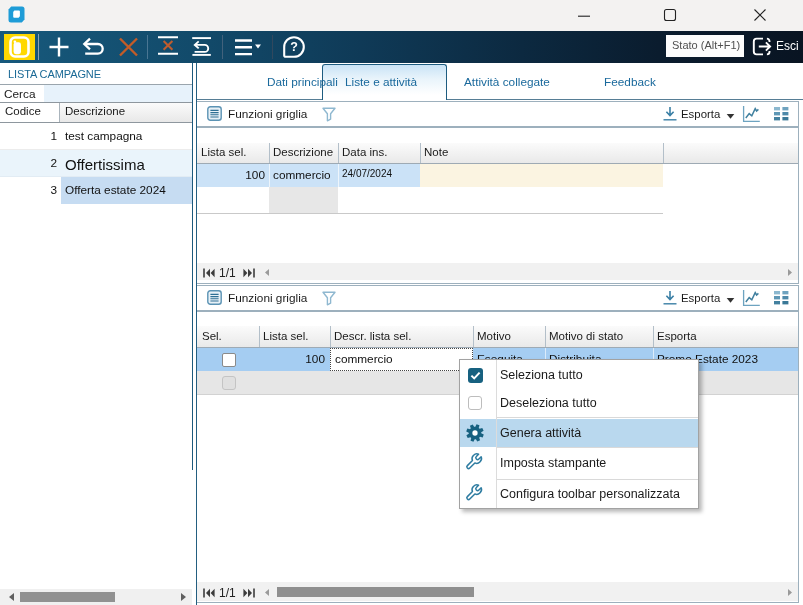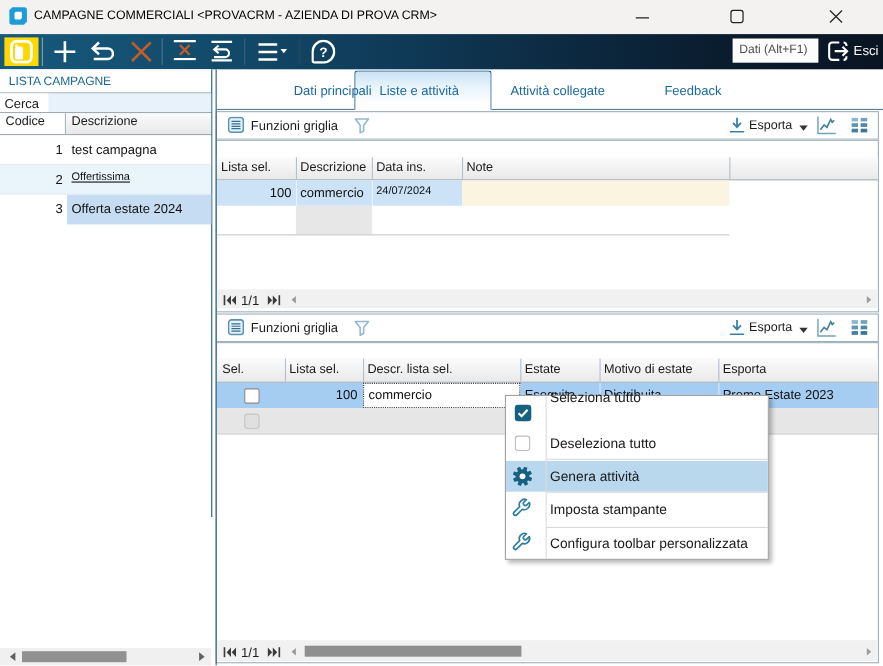--- a/index.html
+++ b/index.html
@@ -9,21 +9,20 @@
   .tx{position:absolute;white-space:nowrap;}
 </style>
 </head>
 <body>
 
 <div class="abs" style="left:0;top:0;width:803px;height:31px;background:#f3f2f1;">
   <svg class="abs" style="left:8px;top:6px" width="17" height="17" viewBox="0 0 17 17">
     <path d="M3.2 0.5 H14 a2.5 2.5 0 0 1 2.5 2.5 V13.6 L13.8 16.5 H3 a2.5 2.5 0 0 1 -2.5 -2.5 V3.4 Z" fill="#1e9cd7"></path>
     <path d="M6.3 4.6 h4.6 a1 1 0 0 1 1 1 v4.7 l-1.3 1.4 H6.2 a1 1 0 0 1 -1 -1 V5.9 Z" fill="#fff"></path>
   </svg>
-  <div class="tx" style="left:31px;top:8px;font-size:11.2px;color:#000;">CAMPAGNE COMMERCIALI &lt;PROVACRM - AZIENDA DI PROVA CRM&gt;</div>
   <svg class="abs" style="left:577px;top:9px" width="14" height="14" viewBox="0 0 14 14">
       <path d="M1 7.2 H13" stroke="#222" stroke-width="1.1" fill="none"></path>
     </svg>
   <svg class="abs" style="left:663px;top:8px" width="14" height="14" viewBox="0 0 14 14">
       <rect x="1.5" y="1.5" width="11" height="11" rx="2" stroke="#222" stroke-width="1.1" fill="none"></rect>
     </svg>
   <svg class="abs" style="left:753px;top:8px" width="14" height="14" viewBox="0 0 14 14">
       <path d="M1.5 1.5 L12.5 12.5 M12.5 1.5 L1.5 12.5" stroke="#222" stroke-width="1.1" fill="none"></path>
     </svg>
 </div>
@@ -70,21 +69,21 @@
     <path d="M21 5.5 L27 5.5 L24 9.5 Z" fill="#fff"></path>
   </svg>
   <div class="abs" style="left:272px;top:4px;width:1px;height:24px;background:#31485e;"></div>
 
   <svg class="abs" style="left:283px;top:5px" width="22" height="22" viewBox="0 0 22 22">
     <path d="M11 20.8 H2.6 a1.4 1.4 0 0 1 -1.4 -1.4 V11 A9.8 9.8 0 1 1 11 20.8 Z" fill="none" stroke="#fff" stroke-width="2.1"></path>
     <text x="11" y="15.4" font-size="12.5" font-weight="bold" fill="#fff" text-anchor="middle" font-family="Liberation Sans,sans-serif">?</text>
   </svg>
 
   <div class="abs" style="left:666px;top:4px;width:78px;height:22px;background:#fcfcfc;"></div>
-  <div class="tx" style="left:672px;top:8px;font-size:11px;color:#4f4f4f;">Dati (Alt+F1)</div>
+  <div class="tx" style="left:672px;top:8px;font-size:11px;color:#4f4f4f;">Stato (Alt+F1)</div>
 
   <svg class="abs" style="left:752px;top:6px" width="20" height="19" viewBox="0 0 20 19">
     <path d="M11 1.6 H4.6 a2.8 2.8 0 0 0 -2.8 2.8 V14.6 a2.8 2.8 0 0 0 2.8 2.8 H11 M14.9 1.6 a2.6 2.6 0 0 1 2.6 2.6 V4.9 M14.9 17.4 a2.6 2.6 0 0 0 2.6 -2.6 V14.1" fill="none" stroke="#fff" stroke-width="1.9"></path>
     <path d="M6.8 9.5 H17.6 M13.9 5.4 L18.1 9.5 L13.9 13.6" fill="none" stroke="#fff" stroke-width="1.9"></path>
   </svg>
   <div class="tx" style="left:776px;top:8px;font-size:12px;color:#fff;">Esci</div>
 </div>
 
 <div class="abs" style="left:0;top:63px;width:192px;height:407px;background:#fff;border-right:1px solid #1d5a7d;">
 
@@ -101,21 +100,21 @@
   <div class="tx" style="left:5px;top:42px;font-size:11.5px;color:#1a1a1a;">Codice</div>
   <div class="tx" style="left:65px;top:42px;font-size:11.5px;color:#1a1a1a;">Descrizione</div>
   <div class="abs" style="left:0;top:59px;width:192px;height:1px;background:#8e979e;"></div>
 
   <div class="abs" style="left:0;top:60px;width:192px;height:26px;background:#fff;border-bottom:1px solid #ececec;">
     <div class="tx" style="right:135px;top:6px;font-size:11.8px;color:#111;">1</div>
     <div class="tx" style="left:65px;top:6px;font-size:11.8px;color:#111;">test campagna</div>
   </div>
   <div class="abs" style="left:0;top:87px;width:192px;height:26px;background:#eaf4fb;border-bottom:1px solid #e2ecf4;">
     <div class="tx" style="right:135px;top:6px;font-size:11.8px;color:#111;">2</div>
-    <div class="tx" style="left:65px;top:6px;font-size:10px;color:#111;text-decoration:underline;">Offertissima</div>
+    <div class="tx" style="left:65px;top:6px;font-size:15px;color:#111;">Offertissima</div>
   </div>
   <div class="abs" style="left:0;top:114px;width:192px;height:27px;background:#fff;">
     <div class="abs" style="left:61px;top:0;width:131px;height:27px;background:#c6dcf2;"></div>
     <div class="tx" style="right:135px;top:6px;font-size:11.8px;color:#111;">3</div>
     <div class="tx" style="left:65px;top:6px;font-size:11.8px;color:#111;">Offerta estate 2024</div>
   </div>
 
   <div class="abs" style="left:0;top:526px;width:192px;height:16px;background:#f0f0f0;">
     <svg class="abs" style="left:7px;top:3px" width="9" height="10" viewBox="0 0 9 10">
         <path d="M7 1 L2 5 L7 9 Z" fill="#606060"></path>
@@ -239,22 +238,22 @@
 <div class="abs" style="left:196px;top:311px;width:603px;height:292px;border:1px solid #9db0bd;box-sizing:border-box;background:#fff;"></div>
 <div class="abs" style="left:197px;top:326px;width:601px;height:21px;background:linear-gradient(#fbfbfb,#e9e9e9);border-bottom:1px solid #9eaab4;"></div>
 <div class="abs" style="left:259px;top:326px;width:1px;height:21px;background:#b3bfc9;"></div>
 <div class="abs" style="left:330px;top:326px;width:1px;height:21px;background:#b3bfc9;"></div>
 <div class="abs" style="left:473px;top:326px;width:1px;height:21px;background:#b3bfc9;"></div>
 <div class="abs" style="left:545px;top:326px;width:1px;height:21px;background:#b3bfc9;"></div>
 <div class="abs" style="left:653px;top:326px;width:1px;height:21px;background:#b3bfc9;"></div>
 <div class="tx" style="left:202px;top:330px;font-size:11.5px;color:#1a1a1a;">Sel.</div>
 <div class="tx" style="left:263px;top:330px;font-size:11.5px;color:#1a1a1a;">Lista sel.</div>
 <div class="tx" style="left:334px;top:330px;font-size:11.5px;color:#1a1a1a;">Descr. lista sel.</div>
-<div class="tx" style="left:477px;top:330px;font-size:11.5px;color:#1a1a1a;">Estate</div>
-<div class="tx" style="left:549px;top:330px;font-size:11.5px;color:#1a1a1a;">Motivo di estate</div>
+<div class="tx" style="left:477px;top:330px;font-size:11.5px;color:#1a1a1a;">Motivo</div>
+<div class="tx" style="left:549px;top:330px;font-size:11.5px;color:#1a1a1a;">Motivo di stato</div>
 <div class="tx" style="left:657px;top:330px;font-size:11.5px;color:#1a1a1a;">Esporta</div>
 
 <div class="abs" style="left:197px;top:348px;width:601px;height:23px;background:#a5cdf2;"></div>
 <div class="abs" style="left:545px;top:348px;width:1px;height:23px;background:rgba(255,255,255,0.6);"></div>
 <div class="abs" style="left:653px;top:348px;width:1px;height:23px;background:rgba(255,255,255,0.6);"></div>
 <div class="abs" style="left:222px;top:353px;width:12px;height:12px;background:#fff;border:1px solid #8a8a8a;border-radius:2px;"></div>
 <div class="abs" style="left:259px;top:352px;width:66px;text-align:right;font-size:11.8px;color:#111;">100</div>
 <div class="abs" style="left:330px;top:348px;width:143px;height:23px;background:#fff;border:1px dotted #444;box-sizing:border-box;"></div>
 <div class="tx" style="left:335px;top:352px;font-size:11.8px;color:#111;">commercio</div>
 <div class="tx" style="left:477px;top:352px;font-size:11.8px;color:#111;">Eseguita</div>
@@ -305,17 +304,17 @@
   <g transform="translate(0.5,0.3) rotate(45 10 10)">
       <path d="M7.3 10.2 C5.0 9.3 4.4 7.4 4.4 6.0 C4.4 3.6 6.0 1.8 7.2 1.4 L7.2 4.6 A1.8 1.8 0 0 0 10.8 4.6 L10.8 1.4 C12.0 1.8 13.6 3.6 13.6 6.0 C13.6 7.4 13.0 9.3 10.7 10.2 L10.7 17.4 A1.7 1.7 0 0 1 7.3 17.4 Z" fill="#fff" stroke="#2e7ca1" stroke-width="1.5" stroke-linejoin="round"></path>
     </g>
 </svg>
 <svg class="abs" style="left:464px;top:483px" width="21" height="21" viewBox="0 0 21 21">
   <g transform="translate(0.5,0.3) rotate(45 10 10)">
       <path d="M7.3 10.2 C5.0 9.3 4.4 7.4 4.4 6.0 C4.4 3.6 6.0 1.8 7.2 1.4 L7.2 4.6 A1.8 1.8 0 0 0 10.8 4.6 L10.8 1.4 C12.0 1.8 13.6 3.6 13.6 6.0 C13.6 7.4 13.0 9.3 10.7 10.2 L10.7 17.4 A1.7 1.7 0 0 1 7.3 17.4 Z" fill="#fff" stroke="#2e7ca1" stroke-width="1.5" stroke-linejoin="round"></path>
     </g>
 </svg>
 
-<div class="tx" style="left:500px;top:354px;font-size:12.5px;color:#1a1a1a;">Seleziona tutto</div>
+<div class="tx" style="left:500px;top:368px;font-size:12.5px;color:#1a1a1a;">Seleziona tutto</div>
 <div class="tx" style="left:500px;top:396px;font-size:12.5px;color:#1a1a1a;">Deseleziona tutto</div>
 <div class="tx" style="left:500px;top:426px;font-size:12.5px;color:#1a1a1a;">Genera attività</div>
 <div class="tx" style="left:500px;top:456px;font-size:12.5px;color:#1a1a1a;">Imposta stampante</div>
 <div class="tx" style="left:500px;top:487px;font-size:12.5px;color:#1a1a1a;">Configura toolbar personalizzata</div>
 
 </body></html>

